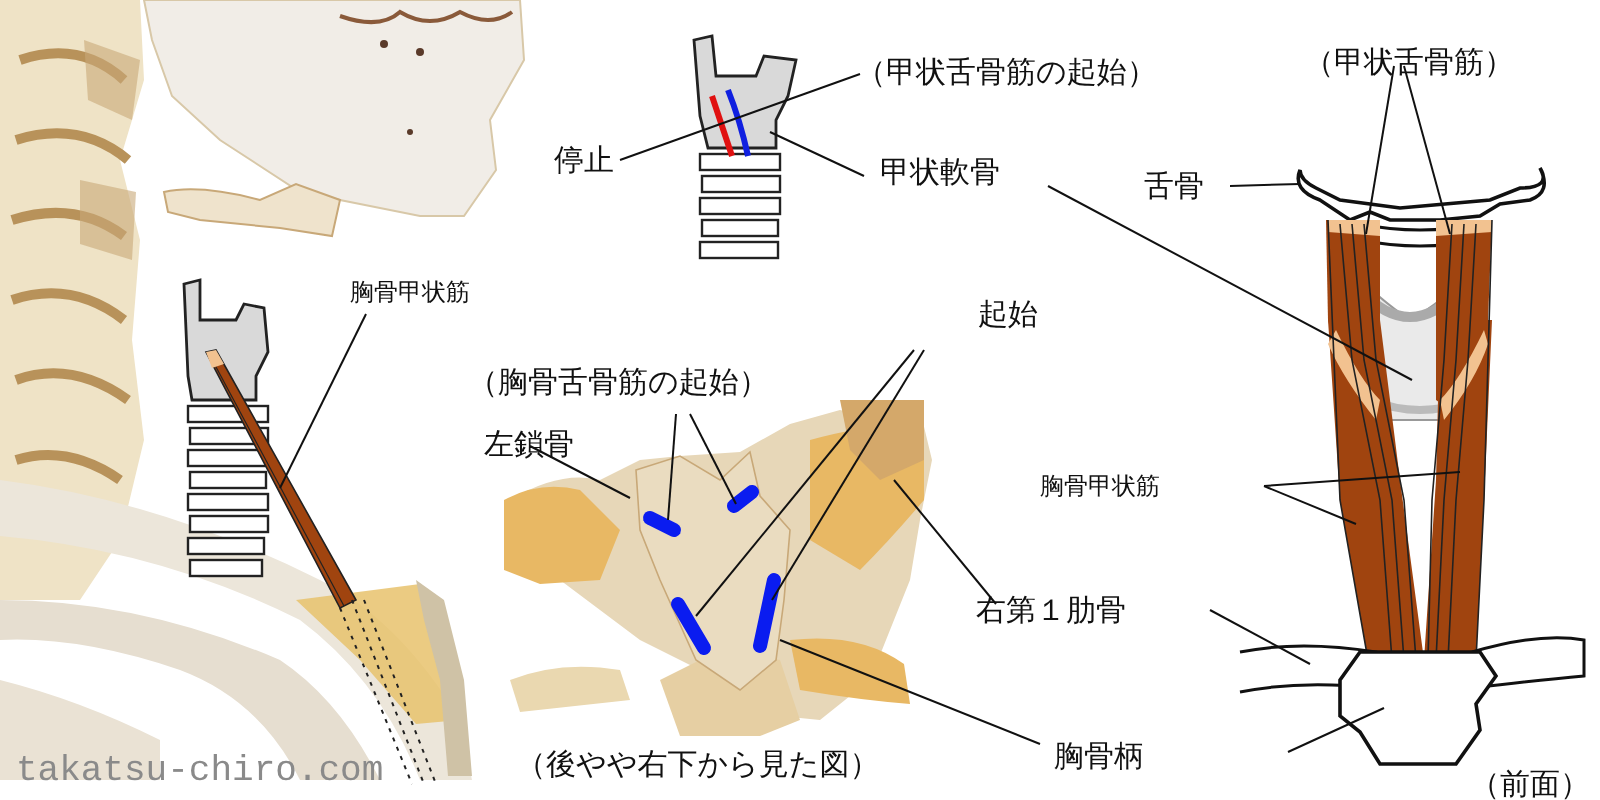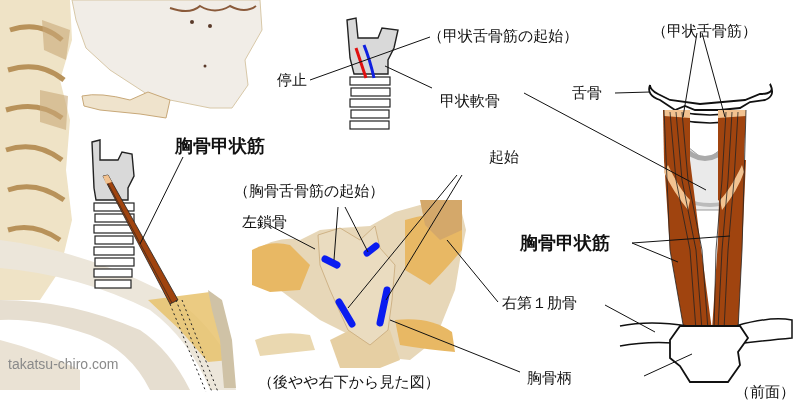--- a/index.html
+++ b/index.html
@@ -1,20 +1,20 @@
 <!DOCTYPE html>
 <html><head>
 <meta charset="utf-8">
 <style>
   html,body{margin:0;padding:0;background:#fff;}
   body{width:800px;height:400px;position:relative;overflow:hidden;font-family:"DejaVu Sans",sans-serif;}
   .stage{position:absolute;left:0;top:0;width:800px;height:400px;}
   .lbl{position:absolute;color:#111;font-size:15px;line-height:18px;white-space:nowrap;}
-  .bold{font-weight:bold;font-size:18px;}
-  .wm{position:absolute;left:8px;top:356px;font-size:14px;color:#8a8a8a;font-family:Liberation Sans, sans-serif;}
+  .bold{font-weight:normal;font-size:12px;}
+  .wm{position:absolute;left:8px;top:376px;font-size:18px;color:#8a8a8a;font-family:Liberation Mono, monospace;}
   svg{position:absolute;left:0;top:0;}
 </style>
 </head>
 <body>
 
 <div class="stage">
 
   <svg width="800" height="400" viewBox="0 0 800 400">
 
     <g>
@@ -134,28 +134,28 @@
       <line x1="524" y1="93" x2="706" y2="190" stroke="#111" stroke-width="1"></line>
       <line x1="632" y1="243" x2="730" y2="236" stroke="#111" stroke-width="1"></line>
       <line x1="632" y1="243" x2="678" y2="262" stroke="#111" stroke-width="1"></line>
       <line x1="605" y1="305" x2="655" y2="332" stroke="#111" stroke-width="1"></line>
       <line x1="644" y1="376" x2="692" y2="354" stroke="#111" stroke-width="1"></line>
     </g>
   </svg>
 
   <span class="lbl" style="left:277px;top:71px;">停止</span>
   <span class="lbl" style="left:428px;top:27px;">（甲状舌骨筋の起始）</span>
-  <span class="lbl" style="left:440px;top:92px;text-align:center;">甲状軟骨</span>
+  <span class="lbl" style="left:440px;top:77px;text-align:center;">甲状軟骨</span>
 
   <span class="lbl bold" style="left:175px;top:137px;">胸骨甲状筋</span>
 
   <span class="lbl" style="left:455px;top:148px;margin-left:34px;">起始</span>
   <span class="lbl" style="left:234px;top:182px;">（胸骨舌骨筋の起始）</span>
   <span class="lbl" style="left:215px;top:213px;margin-left:27px;">左鎖骨</span>
-  <span class="lbl" style="left:502px;top:296px;font-family:Liberation Mono, monospace;">右第１肋骨</span>
+  <span class="lbl" style="left:488px;top:296px;">右第１肋骨</span>
   <span class="lbl" style="left:527px;top:369px;text-align:right;">胸骨柄</span>
   <span class="lbl" style="left:258px;top:373px;">（後やや右下から見た図）</span>
 
   <span class="lbl" style="left:652px;top:22px;">（甲状舌骨筋）</span>
   <span class="lbl" style="left:572px;top:84px;">舌骨</span>
   <span class="lbl bold" style="left:520px;top:234px;">胸骨甲状筋</span>
   <span class="lbl" style="left:735px;top:383px;">（前面）</span>
 
   <span class="wm">takatsu-chiro.com</span>
 </div>

